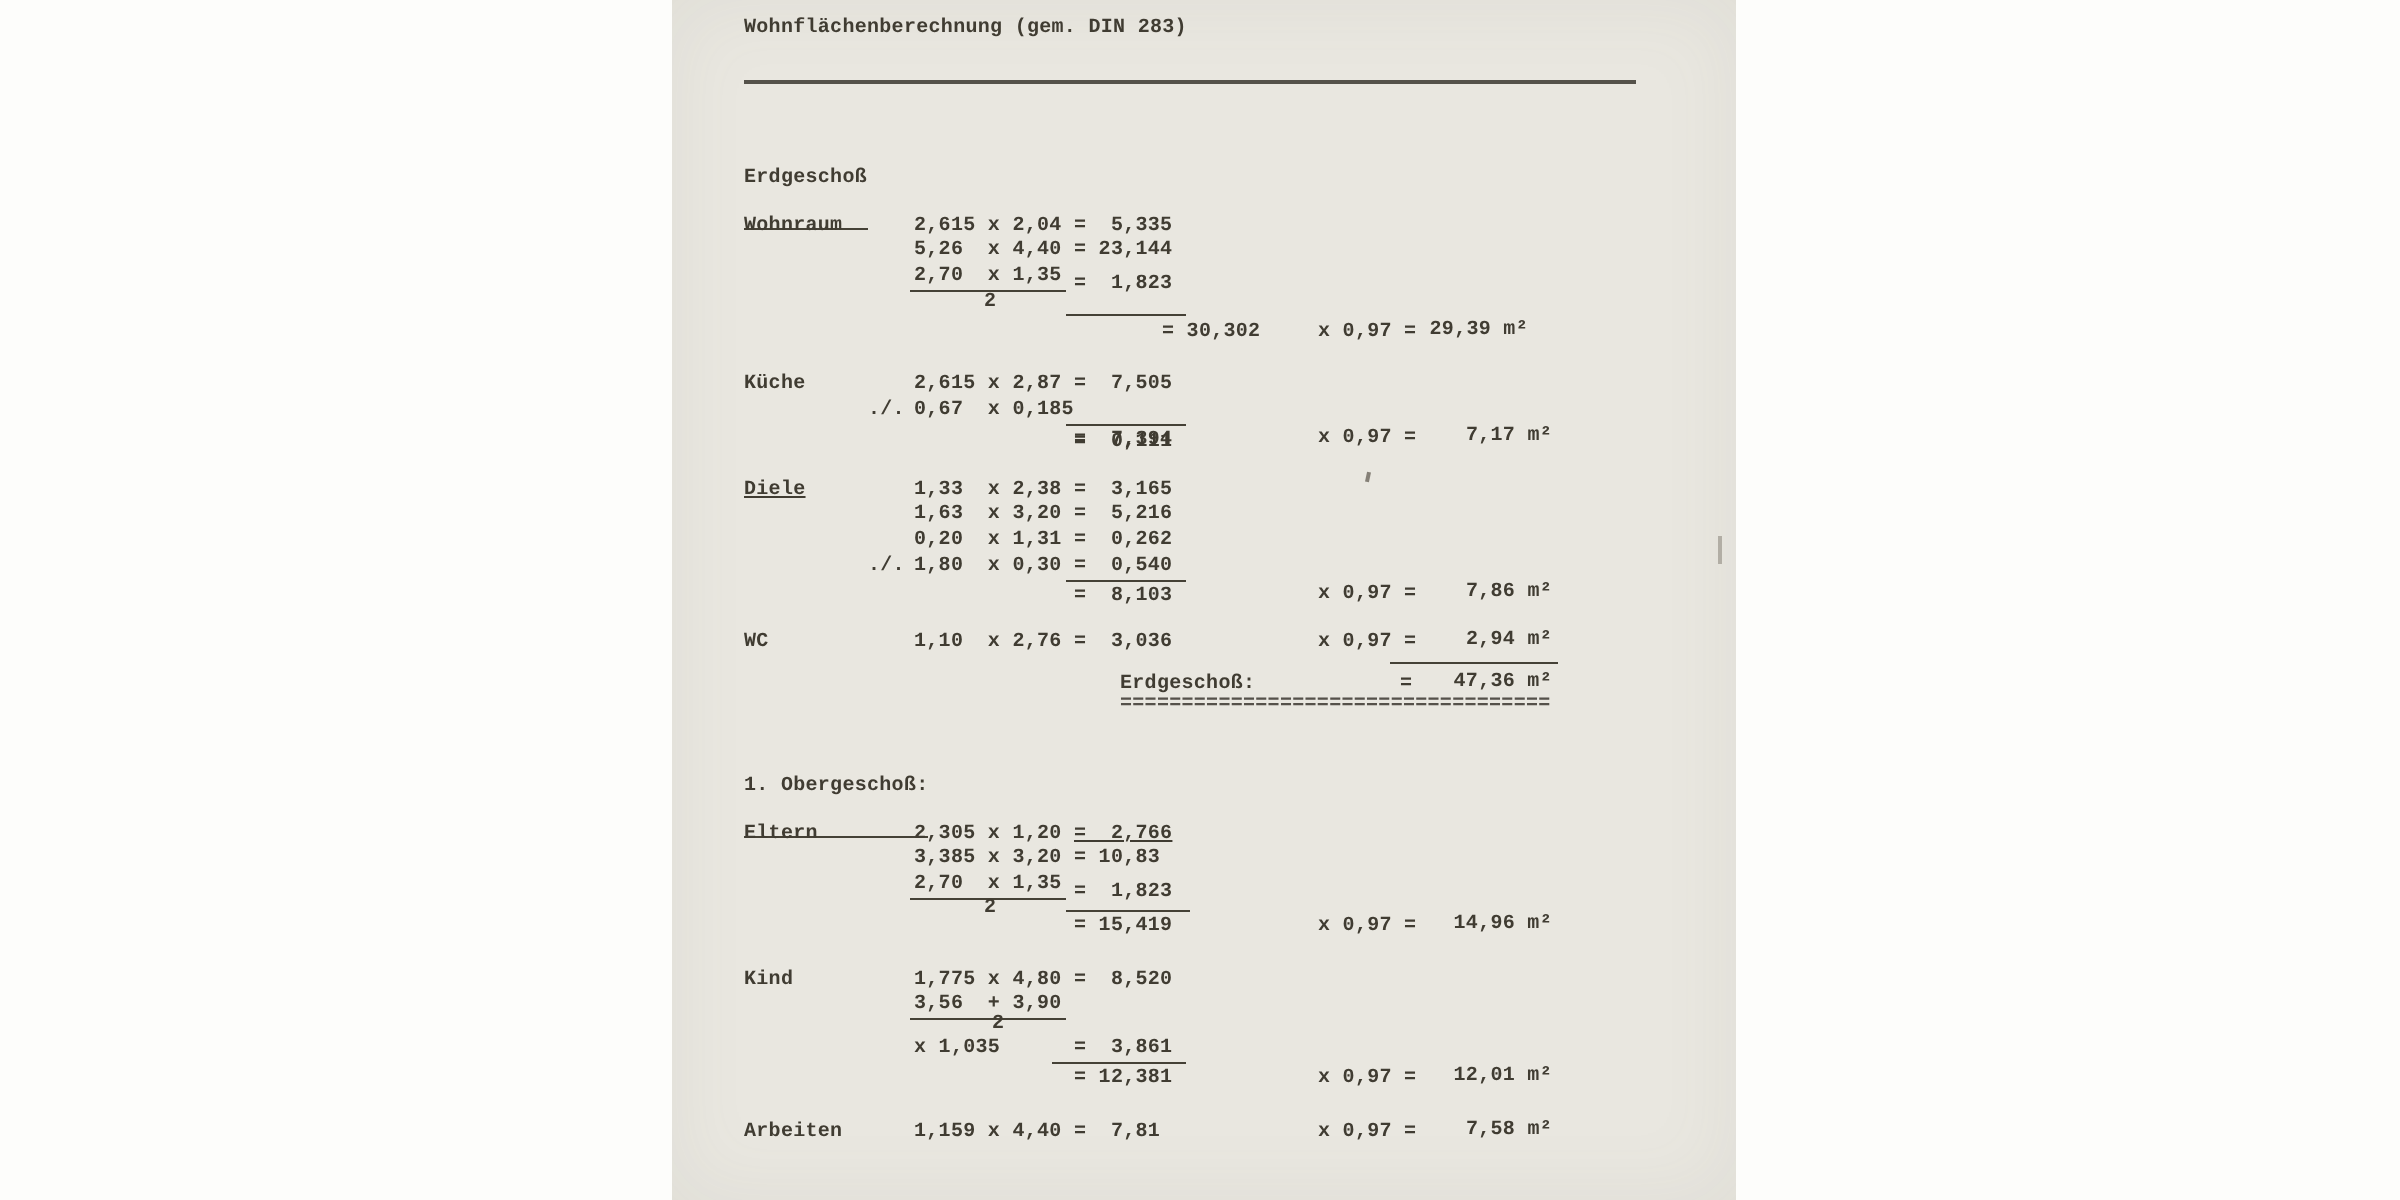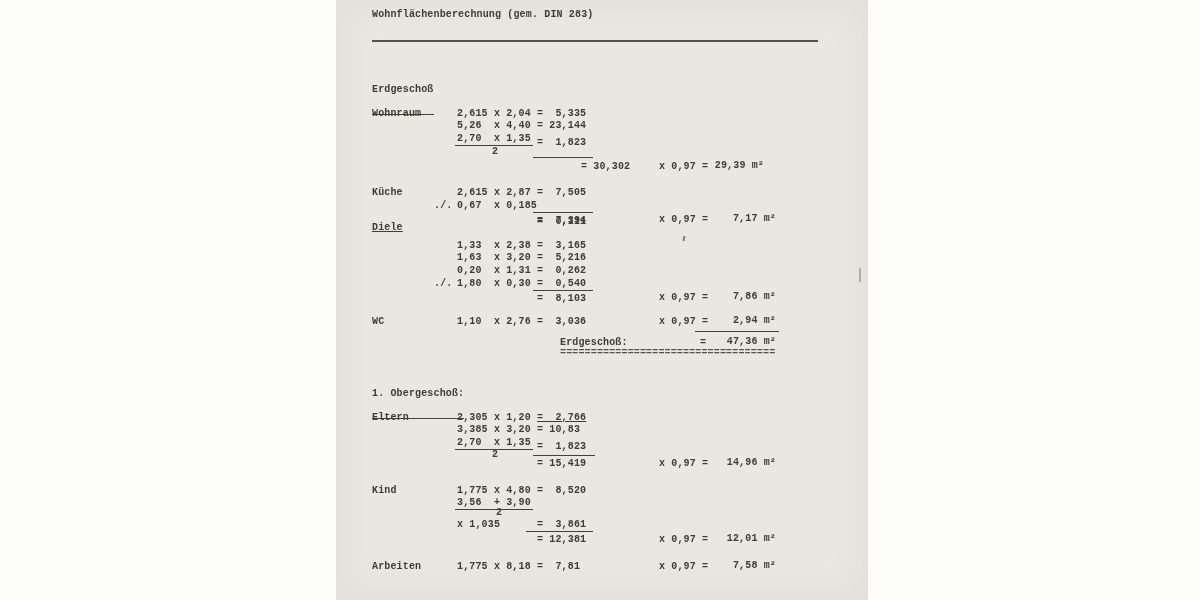--- a/index.html
+++ b/index.html
@@ -52,21 +52,21 @@
   <span class="t" style="left:121px;top:187px;">2,615 x 2,87</span>
   <span class="t" style="left:201px;top:187px;">=  7,505</span>
   <span class="t" style="left:98px;top:200px;">./.</span>
   <span class="t" style="left:121px;top:200px;">0,67  x 0,185</span>
   <span class="t" style="left:201px;top:216px;">=  0,111</span>
   <div class="rule" style="left:197px;top:212px;width:60px;"></div>
   <span class="t" style="left:201px;top:215px;">=  7,394</span>
   <span class="t" style="left:323px;top:214px;">x 0,97 =</span>
   <span class="t areabox" style="left:360px;top:213px;">7,17 m²</span>
 
-  <span class="t" style="left:36px;top:222px;text-decoration:underline;">Diele</span>
+  <span class="t" style="left:36px;top:240px;text-decoration:underline;">Diele</span>
   <span class="t" style="left:121px;top:240px;">1,33  x 2,38</span>
   <span class="t" style="left:201px;top:240px;">=  3,165</span>
   <span class="t" style="left:121px;top:252px;">1,63  x 3,20</span>
   <span class="t" style="left:201px;top:252px;">=  5,216</span>
   <span class="t" style="left:121px;top:265px;">0,20  x 1,31</span>
   <span class="t" style="left:201px;top:265px;">=  0,262</span>
   <span class="t" style="left:98px;top:278px;">./.</span>
   <span class="t" style="left:121px;top:278px;text-align:center;">1,80  x 0,30</span>
   <span class="t" style="left:201px;top:278px;">=  0,540</span>
   <div class="rule" style="left:197px;top:290px;width:60px;"></div>
@@ -107,20 +107,20 @@
   <span class="t fracbar" style="left:121px;top:497px;">3,56  + 3,90</span>
   <span class="t" style="left:160px;top:507px;">2</span>
   <span class="t" style="left:121px;top:519px;">x 1,035</span>
   <span class="t" style="left:201px;top:519px;">=  3,861</span>
   <div class="rule" style="left:190px;top:531px;width:67px;"></div>
   <span class="t" style="left:201px;top:534px;">= 12,381</span>
   <span class="t" style="left:323px;top:534px;">x 0,97 =</span>
   <span class="t areabox" style="left:360px;top:533px;">12,01 m²</span>
 
   <span class="t" style="left:36px;top:561px;">Arbeiten</span>
-  <span class="t" style="left:121px;top:561px;">1,775 x 8,18</span>
+  <span class="t" style="left:121px;top:561px;">1,159 x 4,40</span>
   <span class="t" style="left:201px;top:561px;">=  7,81</span>
   <span class="t" style="left:323px;top:561px;">x 0,97 =</span>
   <span class="t areabox" style="left:360px;top:560px;">7,58 m²</span>
 
   <div class="artifact" style="left:347px;top:236px;width:2px;height:5px;background:#6b675c;opacity:.8;transform:rotate(12deg);"></div>
   <div class="artifact" style="left:523px;top:268px;width:2px;height:14px;background:#8f8b80;opacity:.6;"></div>
 </div>
 
 </body></html>

